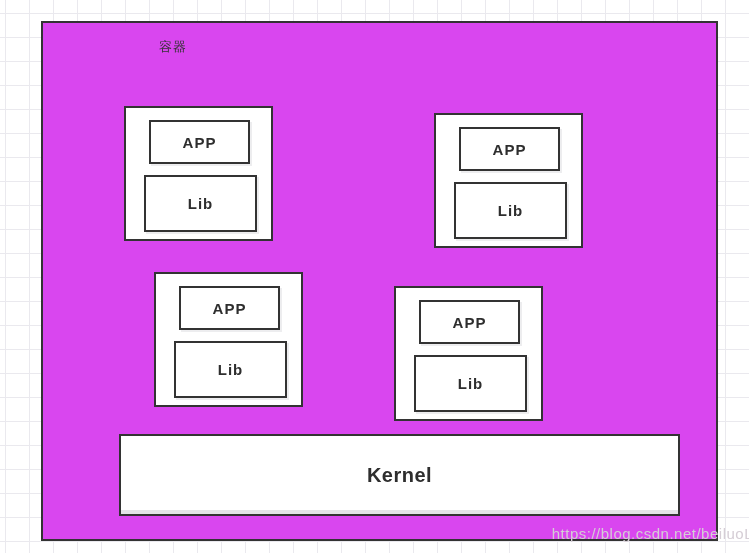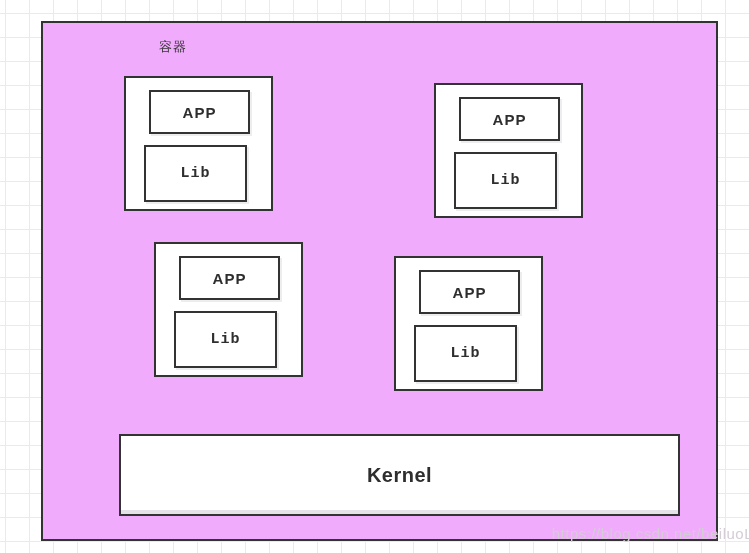--- a/index.html
+++ b/index.html
@@ -20,21 +20,21 @@
     background-size: 24px 24px;
     background-position: 5px 13px;
   }
 
   .sheet {
     position: absolute;
     left: 41px;
     top: 21px;
     width: 677px;
     height: 520px;
-    background: #f0abfc;
+    background: #d946ef;
     border: 2px solid #333333;
     box-sizing: border-box;
   }
 
   .group-label {
     position: absolute;
     left: 116px;
     top: 17px;
     font-size: 13px;
     line-height: 14px;
@@ -42,20 +42,21 @@
     letter-spacing: 1px;
   }
 
   .container-box {
     position: absolute;
     width: 149px;
     height: 135px;
     border: 2px solid #333333;
     background: #ffffff;
     box-sizing: border-box;
+    margin-top: 30px;
   }
   .container-box.c1 { left: 81px;  top: 53px;  }
   .container-box.c2 { left: 391px; top: 60px;  }
   .container-box.c3 { left: 111px; top: 219px; }
   .container-box.c4 { left: 351px; top: 233px; }
 
   .inner-box {
     position: absolute;
     border: 2px solid #333333;
     background: #ffffff;
@@ -67,23 +68,22 @@
   }
   .app-box {
     left: 23px;
     top: 12px;
     width: 101px;
     height: 44px;
   }
   .lib-box {
     left: 18px;
     top: 67px;
-    width: 103px;
+    width: 113px;
     height: 57px;
-    font-family: Liberation Mono, monospace;
   }
 
   .box-label {
     font-size: 15px;
     font-weight: bold;
     color: #2e2e2e;
     letter-spacing: 1px;
   }
 
   .kernel-box {

